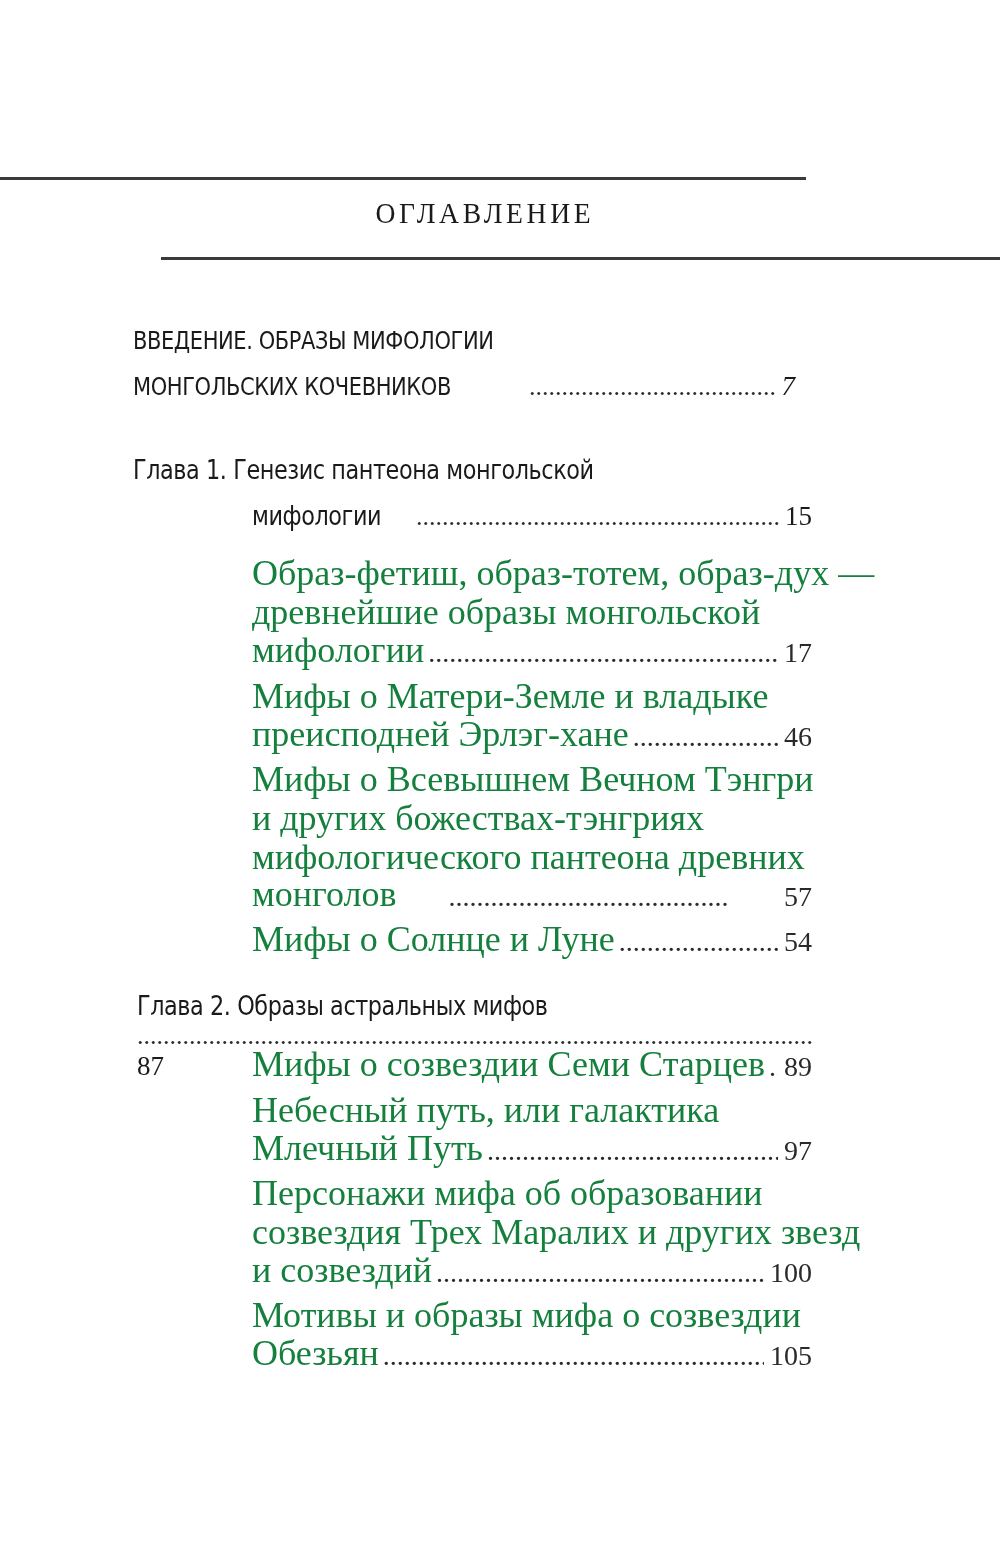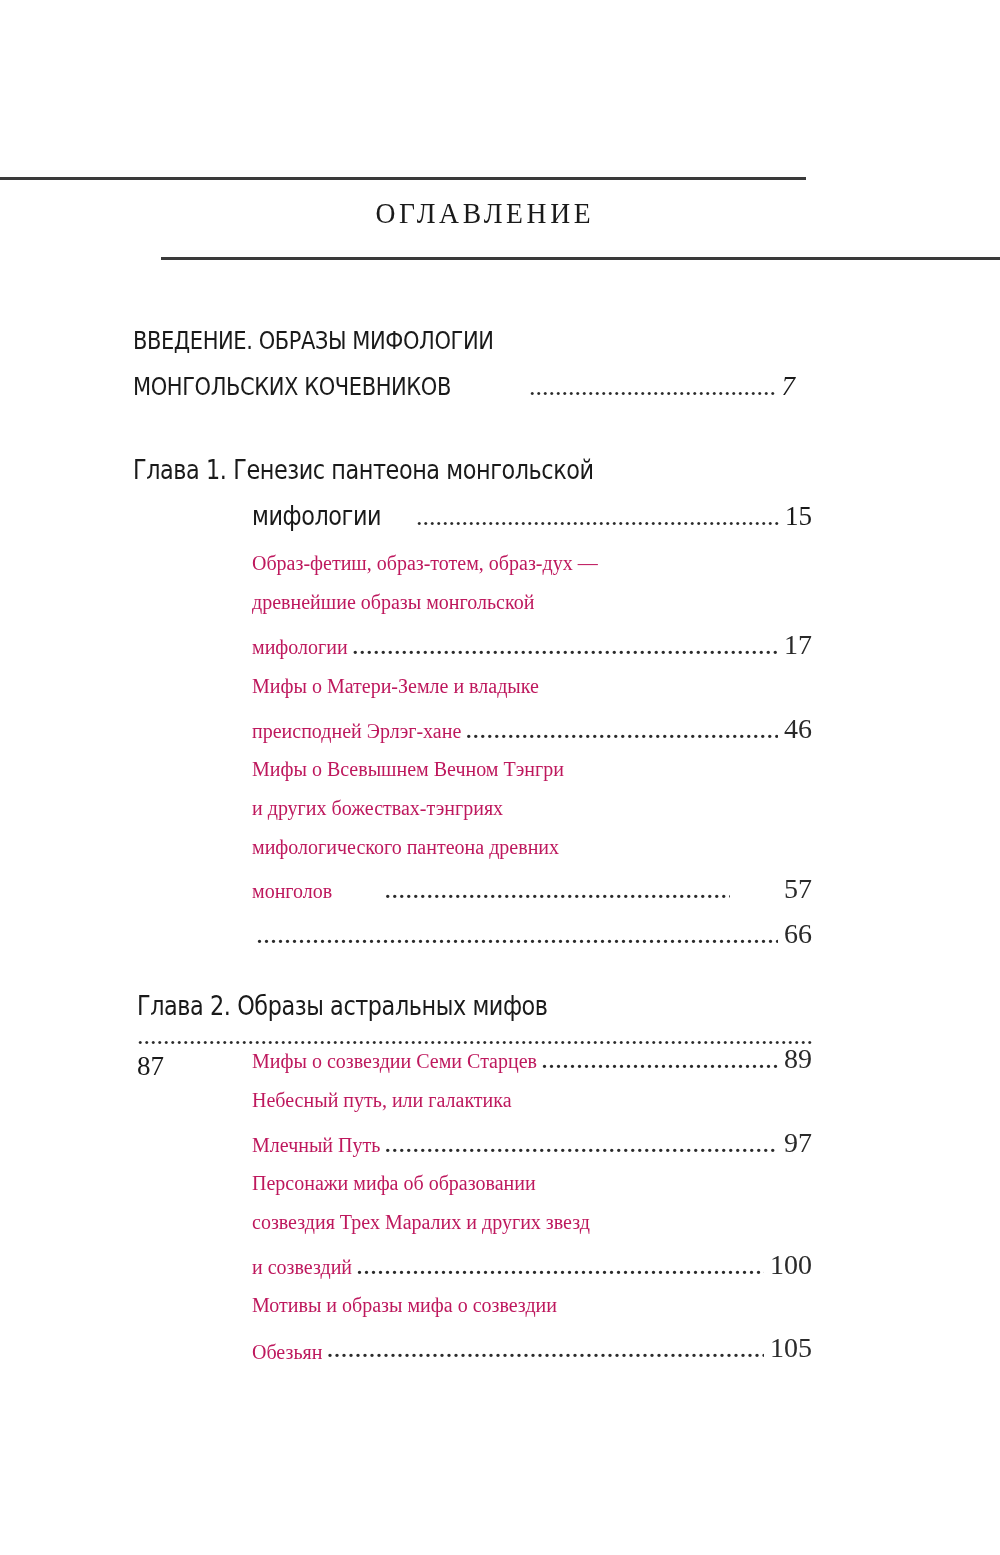--- a/index.html
+++ b/index.html
@@ -49,22 +49,22 @@
       font-family: "DejaVu Sans", sans-serif;
       font-size: 26px;
       color: #1a1a1a;
       letter-spacing: -0.5px;
       transform: scaleX(0.86);
       transform-origin: 0 0;
       white-space: nowrap;
     }
     .serif {
       font-family: "Liberation Serif", serif;
-      font-size: 20px;
-      color: #be185d;
+      font-size: 36px;
+      color: #15803d;
       white-space: nowrap;
     }
 
     .line {
       position: absolute;
       display: flex;
       align-items: baseline;
     }
     .line .text { flex: 0 0 auto; }
     .line .leader {
@@ -158,22 +158,23 @@
   <div class="plain-line serif" style="left:252px; top:758px;">Мифы о Всевышнем Вечном Тэнгри</div>
   <div class="plain-line serif" style="left:252px; top:797px;">и других божествах-тэнгриях</div>
   <div class="plain-line serif" style="left:252px; top:836px;">мифологического пантеона древних</div>
   <div class="line" style="left:252px; width:560px; top:873px;gap:48px;">
     <span class="text serif">монголов</span>
     <span class="leader leader-serif">........................................................................................................</span>
     <span class="page page-serif">57</span>
   </div>
 
   <div class="line" style="left:252px; width:560px; top:918px;">
-    <span class="leader leader-serif">........................................................................................................</span>
-    <span class="page page-serif">66</span>
+    <span class="text serif">Мифы о Солнце и Луне</span>
+    <span class="leader leader-serif">........................................................................................................</span>
+    <span class="page page-serif">54</span>
   </div>
 
   <div class="line" style="left:133px; width:679px; top:991px;flex-direction:column;">
     <span class="text deco" style="display:inline-block; width:428px;">
       <span>Глава 2.</span>
       <span>Образы астральных мифов</span>
     </span>
     <span class="leader leader-deco">........................................................................................................</span>
     <span class="page page-deco">87</span>
   </div>
@@ -193,19 +194,19 @@
 
   <div class="plain-line serif" style="left:252px; top:1172px;">Персонажи мифа об  образовании</div>
   <div class="plain-line serif" style="left:252px; top:1211px;">созвездия Трех Маралих и других звезд</div>
   <div class="line" style="left:252px; width:560px; top:1249px;">
     <span class="text serif">и созвездий</span>
     <span class="leader leader-serif">........................................................................................................</span>
     <span class="page page-serif">100</span>
   </div>
 
   <div class="plain-line serif" style="left:252px; top:1294px;">Мотивы и образы мифа о созвездии</div>
-  <div class="line" style="left:252px; width:560px; top:1332px;align-items:flex-end;">
+  <div class="line" style="left:252px; width:560px; top:1332px;">
     <span class="text serif">Обезьян</span>
     <span class="leader leader-serif">........................................................................................................</span>
     <span class="page page-serif">105</span>
   </div>
 
 </div>
 
 </body></html>

